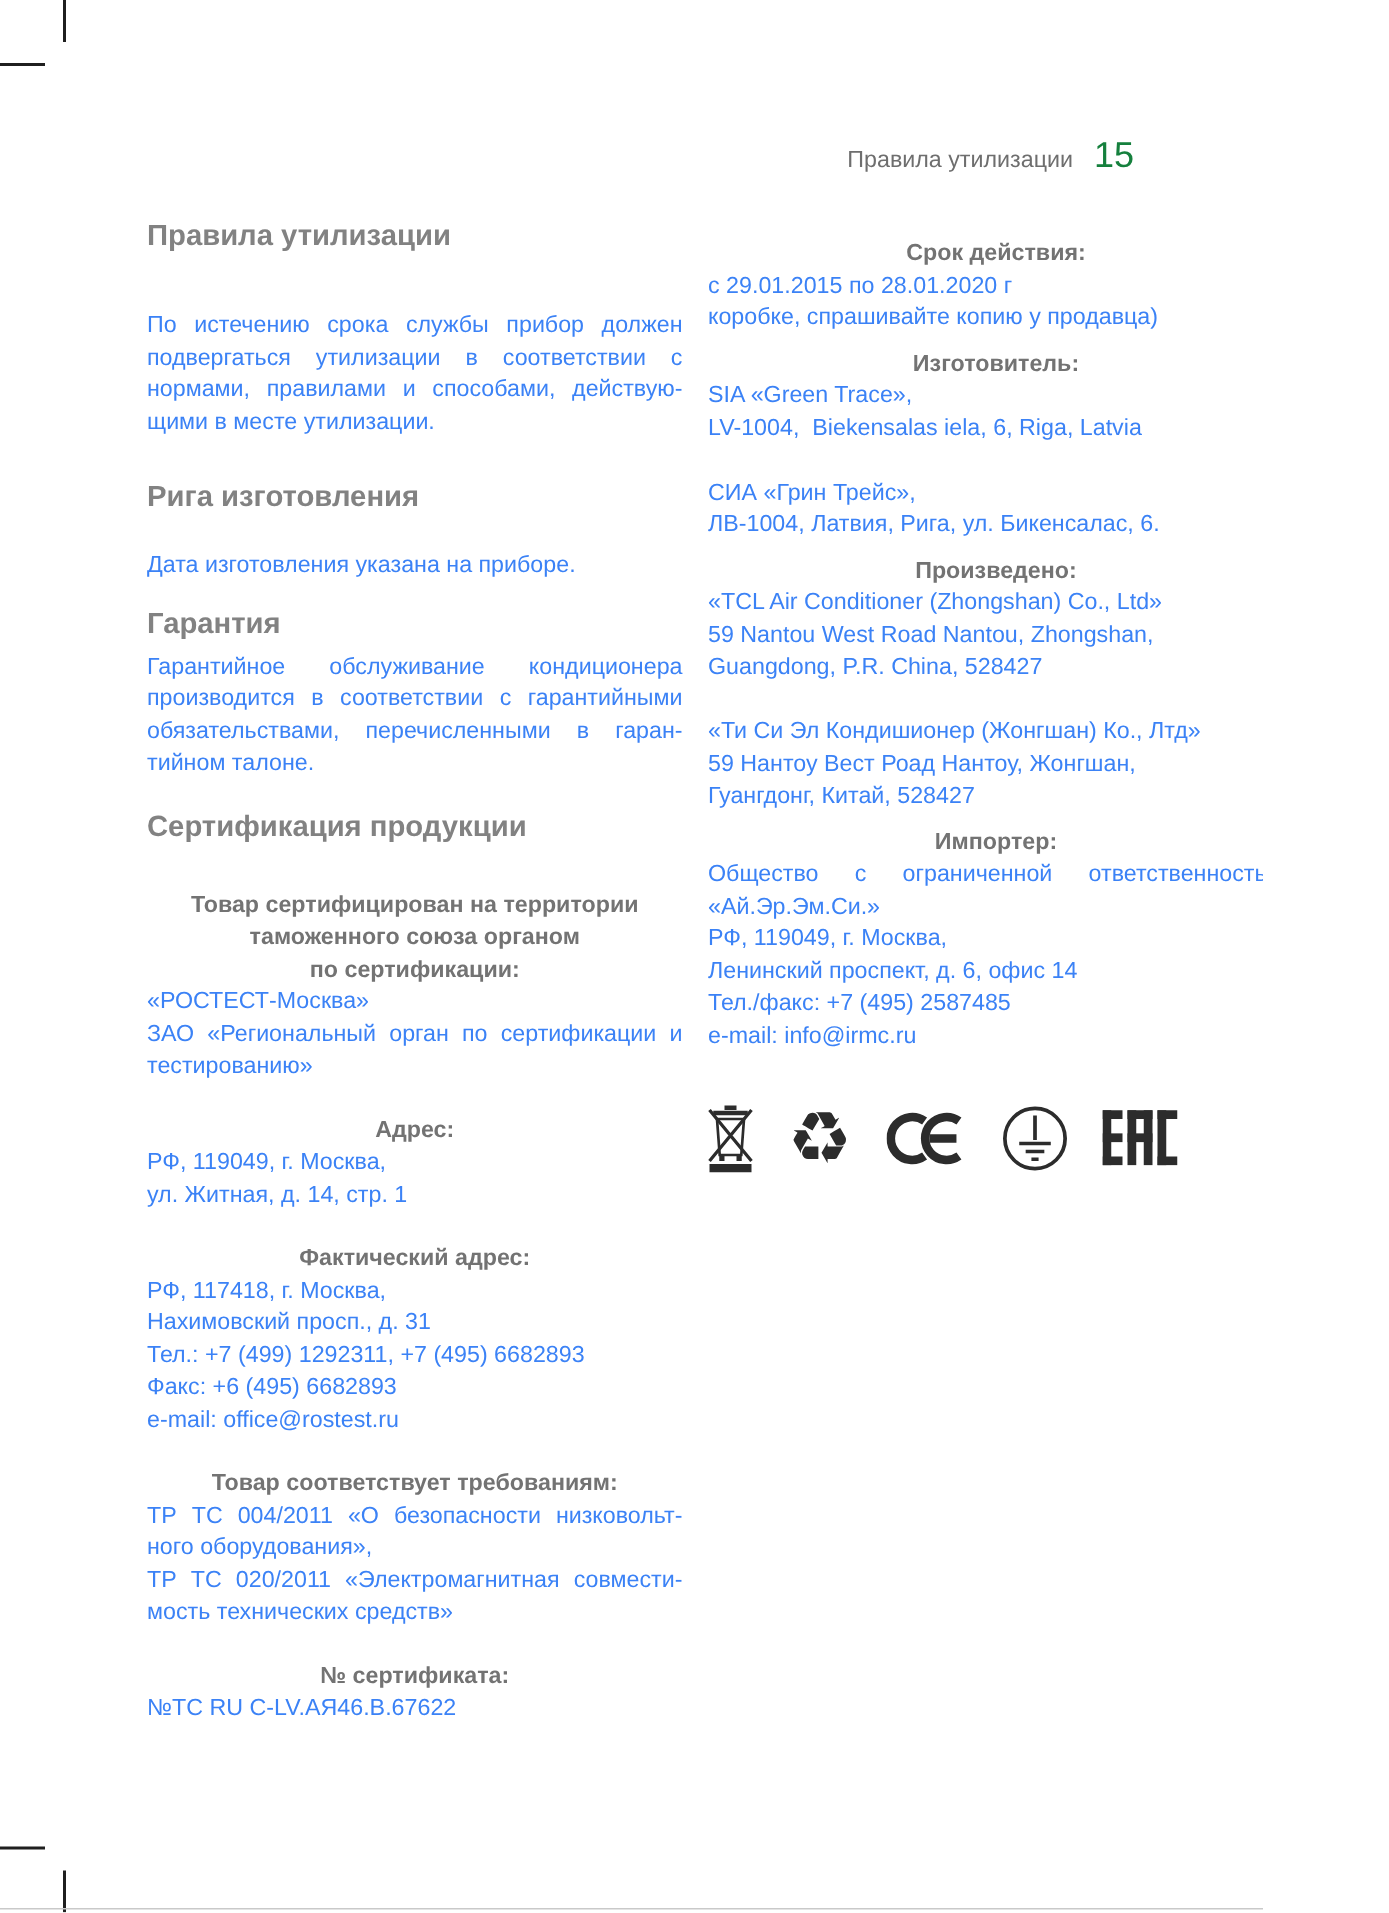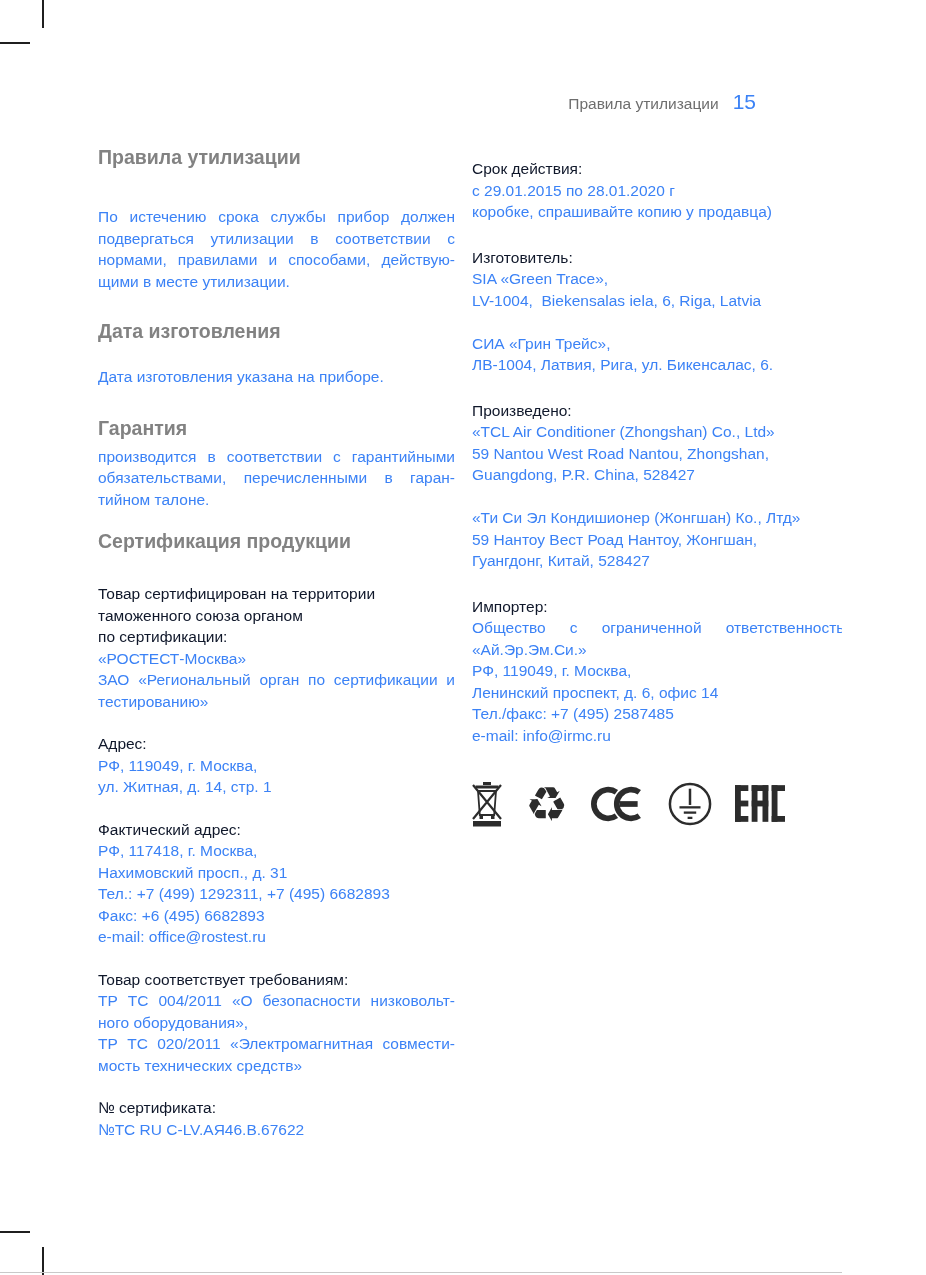--- a/index.html
+++ b/index.html
@@ -10,35 +10,35 @@
   .crop.v{width:2px;height:28px;}
   .crop.h{width:30px;height:2px;}
   .crop.tl-v{left:42px;top:0;}        .crop.tl-h{left:0;top:42px;}
   .crop.tr-v{left:884px;top:0;}       .crop.tr-h{left:896px;top:42px;}
   .crop.bl-h{left:0;top:1231px;}      .crop.bl-v{left:42px;top:1247px;}
   .crop.br-h{left:896px;top:1231px;}  .crop.br-v{left:884px;top:1247px;}
   .page-edge{position:absolute;left:0;top:1272px;width:926px;height:1px;background:#c9c9c9;}
   
   .running-header{position:absolute;top:90px;right:86px;display:flex;align-items:baseline;gap:14px;}
   .running-header .rh-title{font-size:15.5px;color:#6e6e6e;}
-  .running-header .pagenum{font-size:21px;color:#3b82f6;}
+  .running-header .pagenum{font-size:24px;color:#15803d;}
   
   .columns{position:absolute;left:98px;top:145px;display:grid;grid-template-columns:357px 384px;column-gap:17px;}
   .line{font-size:15.5px;line-height:21.5px;min-height:21.5px;color:#3b82f6;}
-  .line.b{font-weight:normal;color:#0f172a;}
+  .line.b{font-weight:bold;color:#737373;text-align:center;}
   .line.j{text-align:justify;text-align-last:justify;}
   .h-grey{font-size:19.5px;line-height:24px;font-weight:bold;color:#828282;}
   #left-blocks > .h-grey{margin:26px 0 24px;}
   #left-blocks > :nth-child(1){margin:0 0 37px;}
   #left-blocks > :nth-child(3){margin:27px 0 23px;}
-  #left-blocks > :nth-child(5){margin:28px 0 6px;}
+  #left-blocks > :nth-child(5){margin:16px 0 6px;}
   #left-blocks > :nth-child(7){margin:19px 0 30px;}
   #left-blocks > .tblock + .tblock{margin-top:21px;}
   #right-blocks{padding-top:13px;}
-  #right-blocks > .tblock + .tblock{margin-top:24px;}
+  #right-blocks > .tblock + .tblock{margin-top:9px;}
   #right-blocks > :nth-child(4){margin-top:45px;}
   
   .marks-row{margin-top:34px;display:flex;align-items:center;gap:23px;color:#2c2c2c;}
   .mark{display:flex;align-items:center;justify-content:center;}
   .icon-recycle{font-family:"DejaVu Sans",sans-serif;font-size:48px;line-height:44px;color:#2c2c2c;}
 </style>
 </head>
 <body>
 
 <div class="page">
@@ -61,26 +61,27 @@
   <div class="columns">
     <div class="col-left">
       <div id="left-blocks">
           <div class="h-grey">Правила утилизации</div>
           <div class="tblock">
             <div class="line j">По истечению срока службы прибор должен</div>
             <div class="line j">подвергаться утилизации в соответствии с</div>
             <div class="line j">нормами, правилами и способами, действую-</div>
             <div class="line">щими в месте утилизации.</div>
           </div>
-          <div class="h-grey">Дата изготовления</div>
+          <div class="h-grey">Рига изготовления</div>
           <div class="tblock">
             <div class="line">Дата изготовления указана на приборе.</div>
           </div>
           <div class="h-grey">Гарантия</div>
           <div class="tblock">
+            <div class="line j">Гарантийное обслуживание кондиционера</div>
             <div class="line j">производится в соответствии с гарантийными</div>
             <div class="line j">обязательствами, перечисленными в гаран-</div>
             <div class="line">тийном талоне.</div>
           </div>
           <div class="h-grey">Сертификация продукции</div>
           <div class="tblock">
             <div class="line b">Товар сертифицирован на территории</div>
             <div class="line b">таможенного союза органом</div>
             <div class="line b">по сертификации:</div>
             <div class="line">«РОСТЕСТ-Москва»</div>

